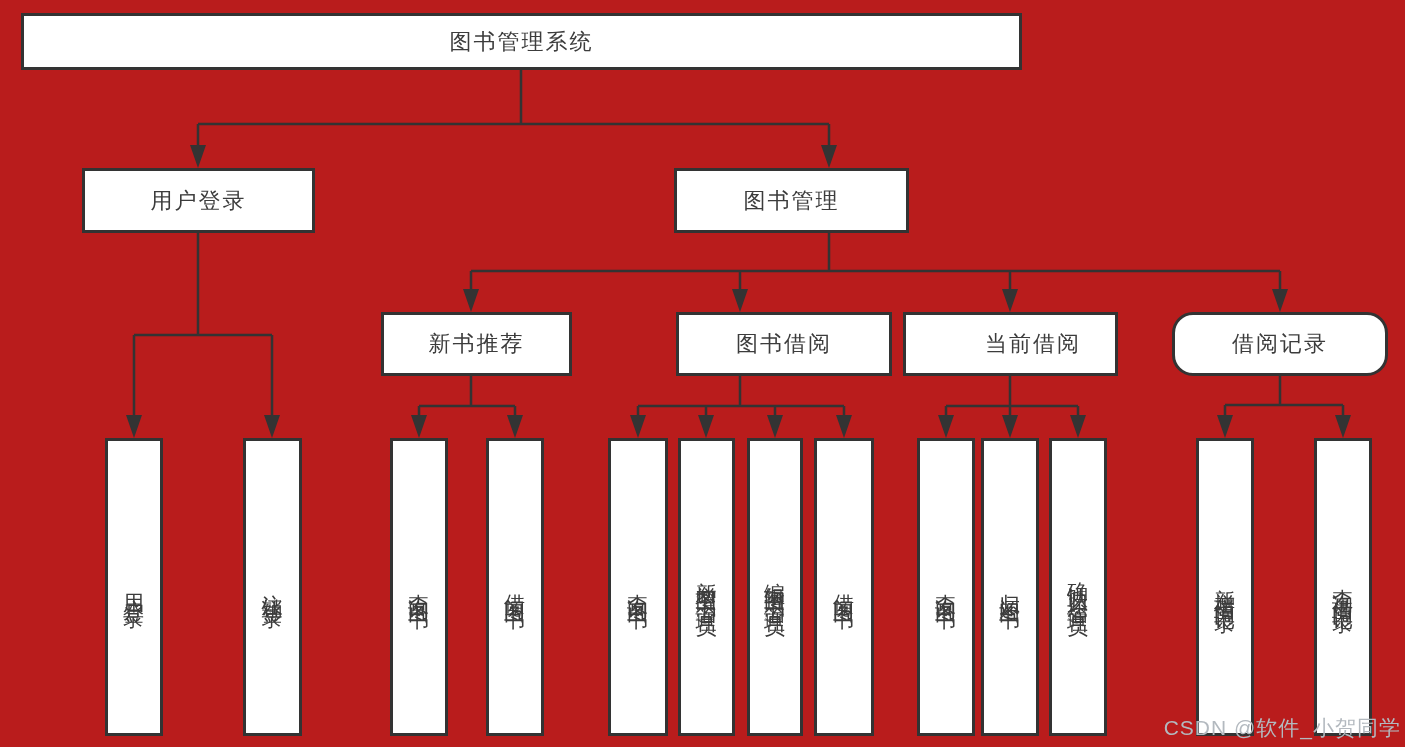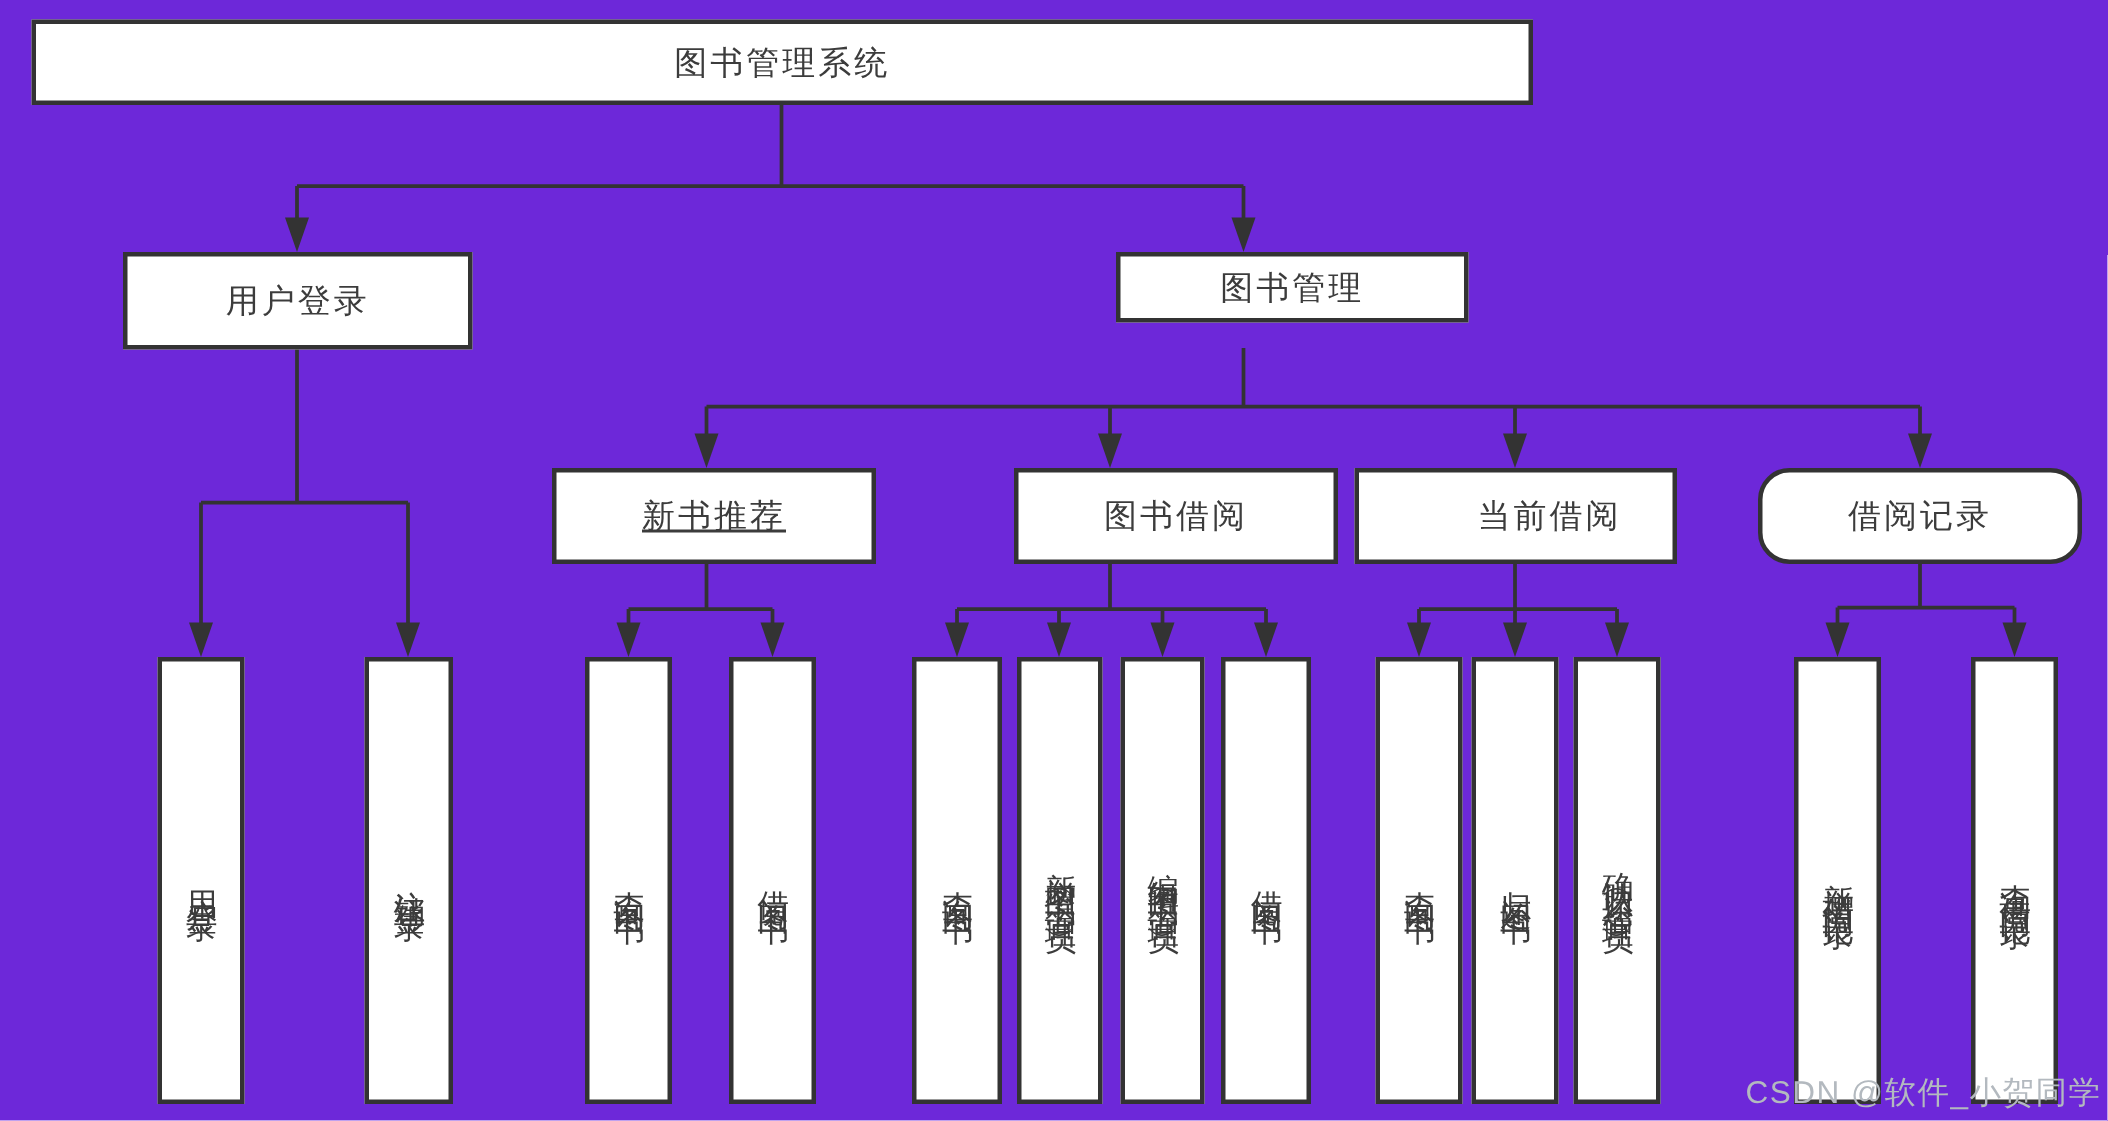--- a/index.html
+++ b/index.html
@@ -4,21 +4,21 @@
 <style>
   html, body {
     margin: 0;
     padding: 0;
     background: #ffffff;
   }
   #stage {
     position: relative;
     width: 1405px;
     height: 747px;
-    background: #6d28d9;
+    background: #b91c1c;
     font-family: "Liberation Sans", "DejaVu Sans", sans-serif;
     overflow: hidden;
   }
   #connectors {
     position: absolute;
     left: 0; top: 0;
     pointer-events: none;
   }
   .node {
     position: absolute;
@@ -88,23 +88,23 @@
       <polygon points="1002,415 1018,415 1010,438"></polygon>
       <polygon points="1070,415 1086,415 1078,438"></polygon>
       <polygon points="1217,415 1233,415 1225,438"></polygon>
       <polygon points="1335,415 1351,415 1343,438"></polygon>
     </g>
   </svg>
 
   <div class="node" style="left:21px; top:13px; width:1001px; height:57px;">图书管理系统</div>
 
   <div class="node" style="left:82px; top:168px; width:233px; height:65px;">用户登录</div>
-  <div class="node" style="left:744px; top:168px; width:235px; height:47px;">图书管理</div>
+  <div class="node" style="left:674px; top:168px; width:235px; height:65px;">图书管理</div>
 
-  <div class="node" style="left:368px; top:312px; width:216px; height:64px;text-decoration:underline;">新书推荐</div>
+  <div class="node" style="left:381px; top:312px; width:191px; height:64px;">新书推荐</div>
   <div class="node" style="left:632px; top:312px; width:216px; height:64px;margin-left:44px;">图书借阅</div>
   <div class="node" style="left:903px; top:312px; width:215px; height:64px;padding-left:45px;">当前借阅</div>
   <div class="node" style="left:1172px; top:312px; width:216px; height:64px;border-radius:21px;">借阅记录</div>
 
   <div class="node leaf" style="left:105px; top:438px; width:58px; height:298px;">
     <span class="vtext">用户登录</span>
   </div>
   <div class="node leaf" style="left:243px; top:438px; width:59px; height:298px;">
     <span class="vtext">注销登录</span>
   </div>

